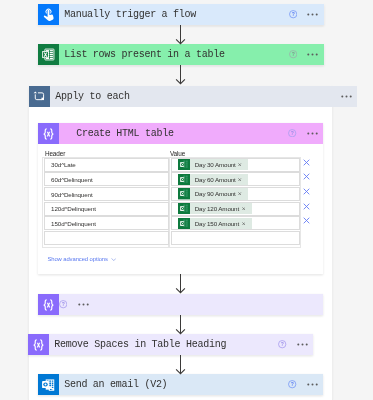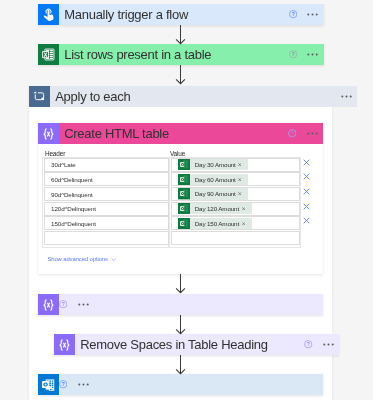--- a/index.html
+++ b/index.html
@@ -5,22 +5,22 @@
   html,body{margin:0;padding:0;}
   body{width:373px;height:400px;background:#f5f5f5;
        font-family:"Liberation Sans",sans-serif;overflow:hidden;}
   .canvas{position:relative;width:373px;height:400px;}
 
   
   .card{position:absolute;display:flex;align-items:stretch;height:21px;box-sizing:border-box;
         box-shadow:0 0 1.4px rgba(255,255,255,.95),0 1.0px 2.2px rgba(0,0,0,.13),0 0.2px 0.6px rgba(0,0,0,.11);}
   .card .ico{width:21px;flex:0 0 21px;display:flex;align-items:center;justify-content:center;}
   .card .ico svg{display:block;}
-  .card .title{font-size:13px;letter-spacing:-0.27px;color:#323130;align-self:center;padding-left:5.2px;flex:1;
-               white-space:nowrap;}
+  .card .title{font-size:10px;letter-spacing:-0.27px;color:#323130;align-self:center;padding-left:5.2px;flex:1;
+               white-space:nowrap;font-family:Liberation Mono, monospace;}
   .card .acts{display:flex;align-items:center;padding-right:4.2px;}
 
   .help{width:8.4px;height:8.4px;margin-right:10.2px;display:block;}
   .dots{display:block;width:12px;height:3px;}
 
   
   .arrow{position:absolute;left:175px;width:11px;}
 
   
   .scope{position:absolute;background:#ffffff;box-sizing:border-box;
@@ -164,21 +164,21 @@
     <div class="acts">
       <svg class="dots" viewBox="0 0 12 3">
           <circle cx="1.3" cy="1.5" r="1.0" fill="#5c5c5c"></circle>
           <circle cx="5.5" cy="1.5" r="1.0" fill="#5c5c5c"></circle>
           <circle cx="9.7" cy="1.5" r="1.0" fill="#5c5c5c"></circle>
         </svg>
     </div>
   </div>
 
   <div class="formcard" style="left:38px;top:122.5px;width:285px;height:151.5px;">
-    <div class="card" style="left:0;top:0;width:285px;background:#ec4899;box-shadow:none;">
+    <div class="card" style="left:0;top:0;width:285px;background:#f0abfc;box-shadow:none;gap:12px;">
       <div class="ico" style="background:#8a6bfc;">
         <svg width="15" height="15" viewBox="0 0 14 14">
             <use href="#ic-braces"></use>
           </svg>
       </div>
       <div class="title">Create HTML table</div>
       <div class="acts">
         <svg class="help" viewBox="0 0 16 16">
           <circle cx="8" cy="8" r="7" fill="none" stroke="#ab9ff0" stroke-width="1.6"></circle>
           <text x="8" y="11.6" text-anchor="middle" font-family="Liberation Sans, sans-serif" font-size="9.6" font-weight="bold" fill="#9a8ce8">?</text>
@@ -315,21 +315,21 @@
         <text x="8" y="11.6" text-anchor="middle" font-family="Liberation Sans, sans-serif" font-size="9.6" font-weight="bold" fill="#9a8ce8">?</text>
       </svg>
       <svg class="dots" viewBox="0 0 12 3">
           <circle cx="1.3" cy="1.5" r="1.0" fill="#5c5c5c"></circle>
           <circle cx="5.5" cy="1.5" r="1.0" fill="#5c5c5c"></circle>
           <circle cx="9.7" cy="1.5" r="1.0" fill="#5c5c5c"></circle>
         </svg>
     </div>
   </div>
 
-  <div class="card" style="left:54px;top:334px;width:285px;background:#ece8fd;">
+  <div class="card" style="left:28px;top:334px;width:285px;background:#ece8fd;">
     <div class="ico" style="background:#8a6bfc;">
       <svg width="15" height="15" viewBox="0 0 14 14">
           <use href="#ic-braces"></use>
         </svg>
     </div>
     <div class="title">Remove Spaces in Table Heading</div>
     <div class="acts">
       <svg class="help" viewBox="0 0 16 16">
         <circle cx="8" cy="8" r="7" fill="none" stroke="#ab9ff0" stroke-width="1.6"></circle>
         <text x="8" y="11.6" text-anchor="middle" font-family="Liberation Sans, sans-serif" font-size="9.6" font-weight="bold" fill="#9a8ce8">?</text>
@@ -341,20 +341,21 @@
         </svg>
     </div>
   </div>
 
   <div class="card" style="left:38px;top:374px;width:285px;background:#dae8f6;">
     <div class="ico" style="background:#0078d4;">
       <svg width="15" height="15" viewBox="0 0 16 16">
           <use href="#ic-outlook"></use>
         </svg>
     </div>
+    <div class="title">Send an email (V2)</div>
     <div class="acts">
       <svg class="help" viewBox="0 0 16 16">
         <circle cx="8" cy="8" r="7" fill="none" stroke="#7b9cf5" stroke-width="1.6"></circle>
         <text x="8" y="11.6" text-anchor="middle" font-family="Liberation Sans, sans-serif" font-size="9.6" font-weight="bold" fill="#5a7cf2">?</text>
       </svg>
       <svg class="dots" viewBox="0 0 12 3">
           <circle cx="1.3" cy="1.5" r="1.0" fill="#5c5c5c"></circle>
           <circle cx="5.5" cy="1.5" r="1.0" fill="#5c5c5c"></circle>
           <circle cx="9.7" cy="1.5" r="1.0" fill="#5c5c5c"></circle>
         </svg>

